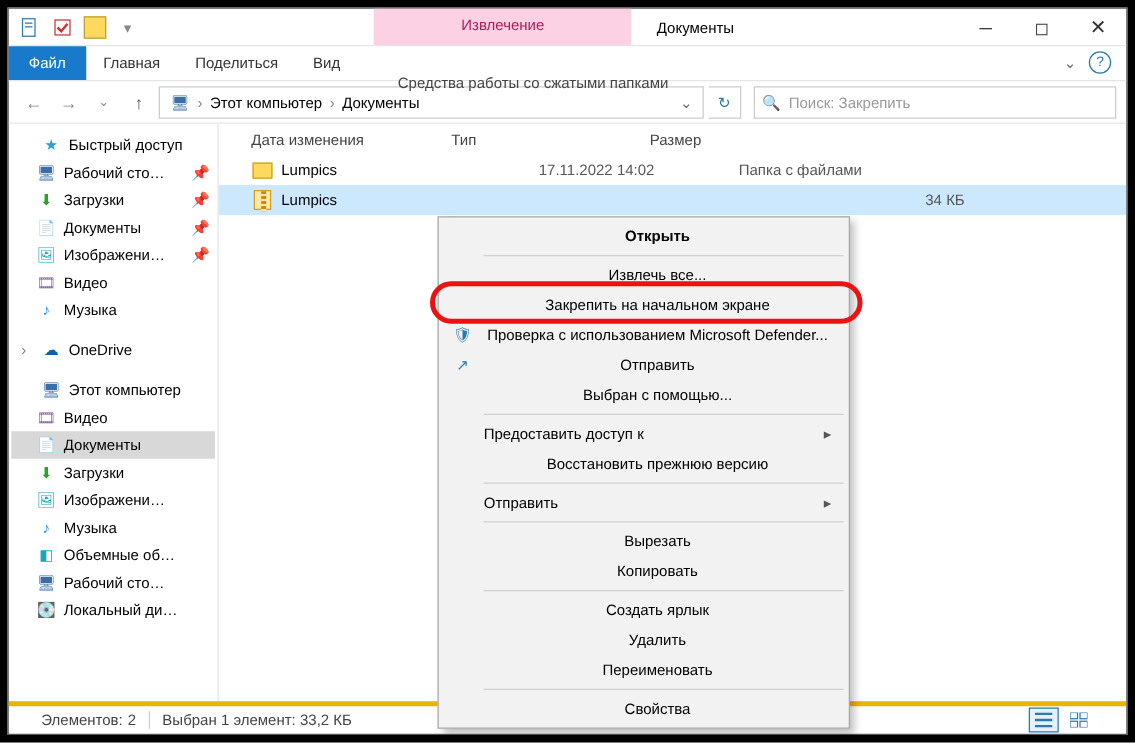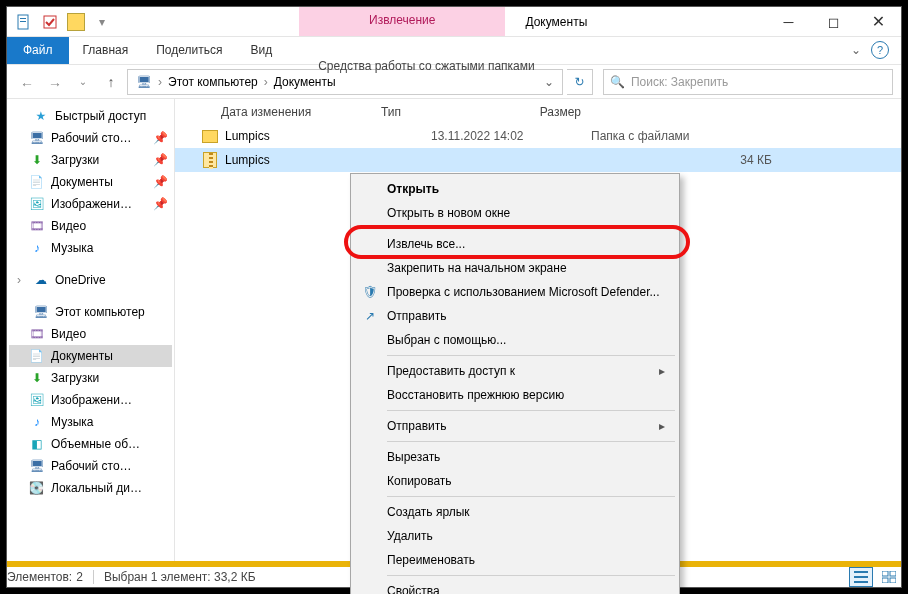--- a/index.html
+++ b/index.html
@@ -43,40 +43,40 @@
   .side-group{margin-bottom:10px;}
   .side-item{ display:flex; align-items:center; gap:6px; padding:3px 4px 3px 20px; white-space:nowrap; overflow:hidden; text-overflow:ellipsis;}
   .side-item.root{padding-left:8px; font-weight:normal;}
   .side-item.sel{background:#d8d8d8;}
   .sicon-box{width:16px;height:16px;display:inline-flex;align-items:center;justify-content:center;flex-shrink:0;}
   .star{color:#2a9fd6;} .dl{color:#29a329;} .doc{color:#5a7aa5;} .img{color:#1aa5b8;} .vid{color:#7b4fa0;} .mus{color:#1a8cff;} .pc{color:#3a6ea5;} .od{color:#0a64a4;} .desk{color:#3a6ea5;}
   .caret{color:#888; width:10px; display:inline-block;}
 
   .content { flex:1; display:flex; flex-direction:column; position:relative;}
   .columns { display:flex; padding:6px 6px 4px 26px; color:#444; border-bottom:1px solid transparent;}
-  .col-name{flex:0 0 228px;} .col-date{flex:0 0 160px;margin-left:20px;} .col-type{flex:0 0 130px;} .col-size{flex:0 0 70px; text-align:right;}
+  .col-name{flex:0 0 228px;} .col-date{flex:0 0 160px;} .col-type{flex:0 0 130px;} .col-size{flex:0 0 70px; text-align:right;}
   .row{ display:flex; align-items:center; padding:3px 6px 3px 26px;}
   .row.sel{background:#cce8ff;}
   .row .cicon{width:18px;height:18px;margin-right:6px;display:inline-flex;align-items:center;justify-content:center;}
   .row .c-name{flex:0 0 206px;} .row .c-date{flex:0 0 160px;color:#555;} .row .c-type{flex:0 0 130px;color:#555;} .row .c-size{flex:0 0 70px;text-align:center;color:#555;}
   .folder-ico{background:#ffd860;border:1px solid #c9a227;width:16px;height:13px;}
   .zip-ico{background:#ffe7a0;border:1px solid #c9a227;width:14px;height:16px;position:relative;}
   .zip-ico::after{content:"";position:absolute;left:5px;top:0;width:4px;height:16px;background:repeating-linear-gradient(#c08a1a 0 2px,#ffe7a0 2px 4px);}
 
   
   .ctx { position:absolute; left:350px; top:173px; width:330px; background:#f2f2f2; border:1px solid #a7a7a7; box-shadow:4px 4px 6px rgba(0,0,0,.25); padding:3px 2px;}
-  .ctx-row{display:flex;align-items:center;padding:5px 12px 5px 34px;position:relative;white-space:nowrap;}
+  .ctx-row{display:flex;align-items:center;padding:5px 12px 5px 34px;position:relative;white-space:nowrap;justify-content:center;}
   .ctx-row .ri{position:absolute;left:8px;width:18px;text-align:center;color:#2a7ab0;}
   .ctx-row .arrow{margin-left:auto;color:#555;}
   .ctx-sep{height:1px;background:#d0d0d0;margin:3px 2px 3px 34px;}
   .ctx-row.bold{font-weight:600;}
   .highlight{position:absolute; border:4px solid #e11; border-radius:18px; pointer-events:none;}
 
   
-  .status{height:26px;border-top:6px solid #eab308;display:flex;align-items:center;padding:0 0;gap:4px;color:#444;}
+  .status{height:26px;border-top:4px solid #eab308;display:flex;align-items:center;padding:0 26px;gap:4px;color:#444;}
   .status .spacer{flex:1;}
   .view-btn{width:24px;height:20px;border:1px solid transparent;display:flex;align-items:center;justify-content:center;color:#2a7ab0;}
   .view-btn.active{border-color:#2a7ab0;background:#e5f1fb;}
   .status-sep{width:1px;height:14px;background:#ccc;margin:0 6px;}
 </style>
 </head>
 <body>
 
 <div class="frame">
 
@@ -230,21 +230,21 @@
       <div class="columns">
         <div class="col-date">Дата изменения</div>
         <div class="col-type">Тип</div>
         <div class="col-size">Размер</div>
       </div>
       <div class="row">
         <span class="cicon">
             <span class="folder-ico"></span>
           </span>
         <span class="c-name">Lumpics</span>
-        <span class="c-date">13.11.2022 14:02</span>
+        <span class="c-date">17.11.2022 14:02</span>
         <span class="c-type">Папка с файлами</span>
         <span class="c-size"></span>
       </div>
       <div class="row sel">
         <span class="cicon">
             <span class="zip-ico"></span>
           </span>
         <span class="c-name">Lumpics</span>
         <span class="c-date"></span>
         <span class="c-type"></span>
@@ -273,23 +273,20 @@
           <rect x="0" y="7" width="6" height="5" fill="none" stroke="#2a7ab0"></rect>
           <rect x="8" y="7" width="6" height="5" fill="none" stroke="#2a7ab0"></rect>
         </svg>
       </span>
   </div>
 
   <div class="ctx">
     <div class="ctx-row bold">
         <span>Открыть</span>
       </div>
-    <div class="ctx-row">
-        <span>Открыть в новом окне</span>
-      </div>
     <div class="ctx-sep"></div>
     <div class="ctx-row">
         <span>Извлечь все...</span>
       </div>
     <div class="ctx-row">
         <span>Закрепить на начальном экране</span>
       </div>
     <div class="ctx-row">
         <span class="ri">🛡</span>
         <span>Проверка с использованием Microsoft Defender...</span>

